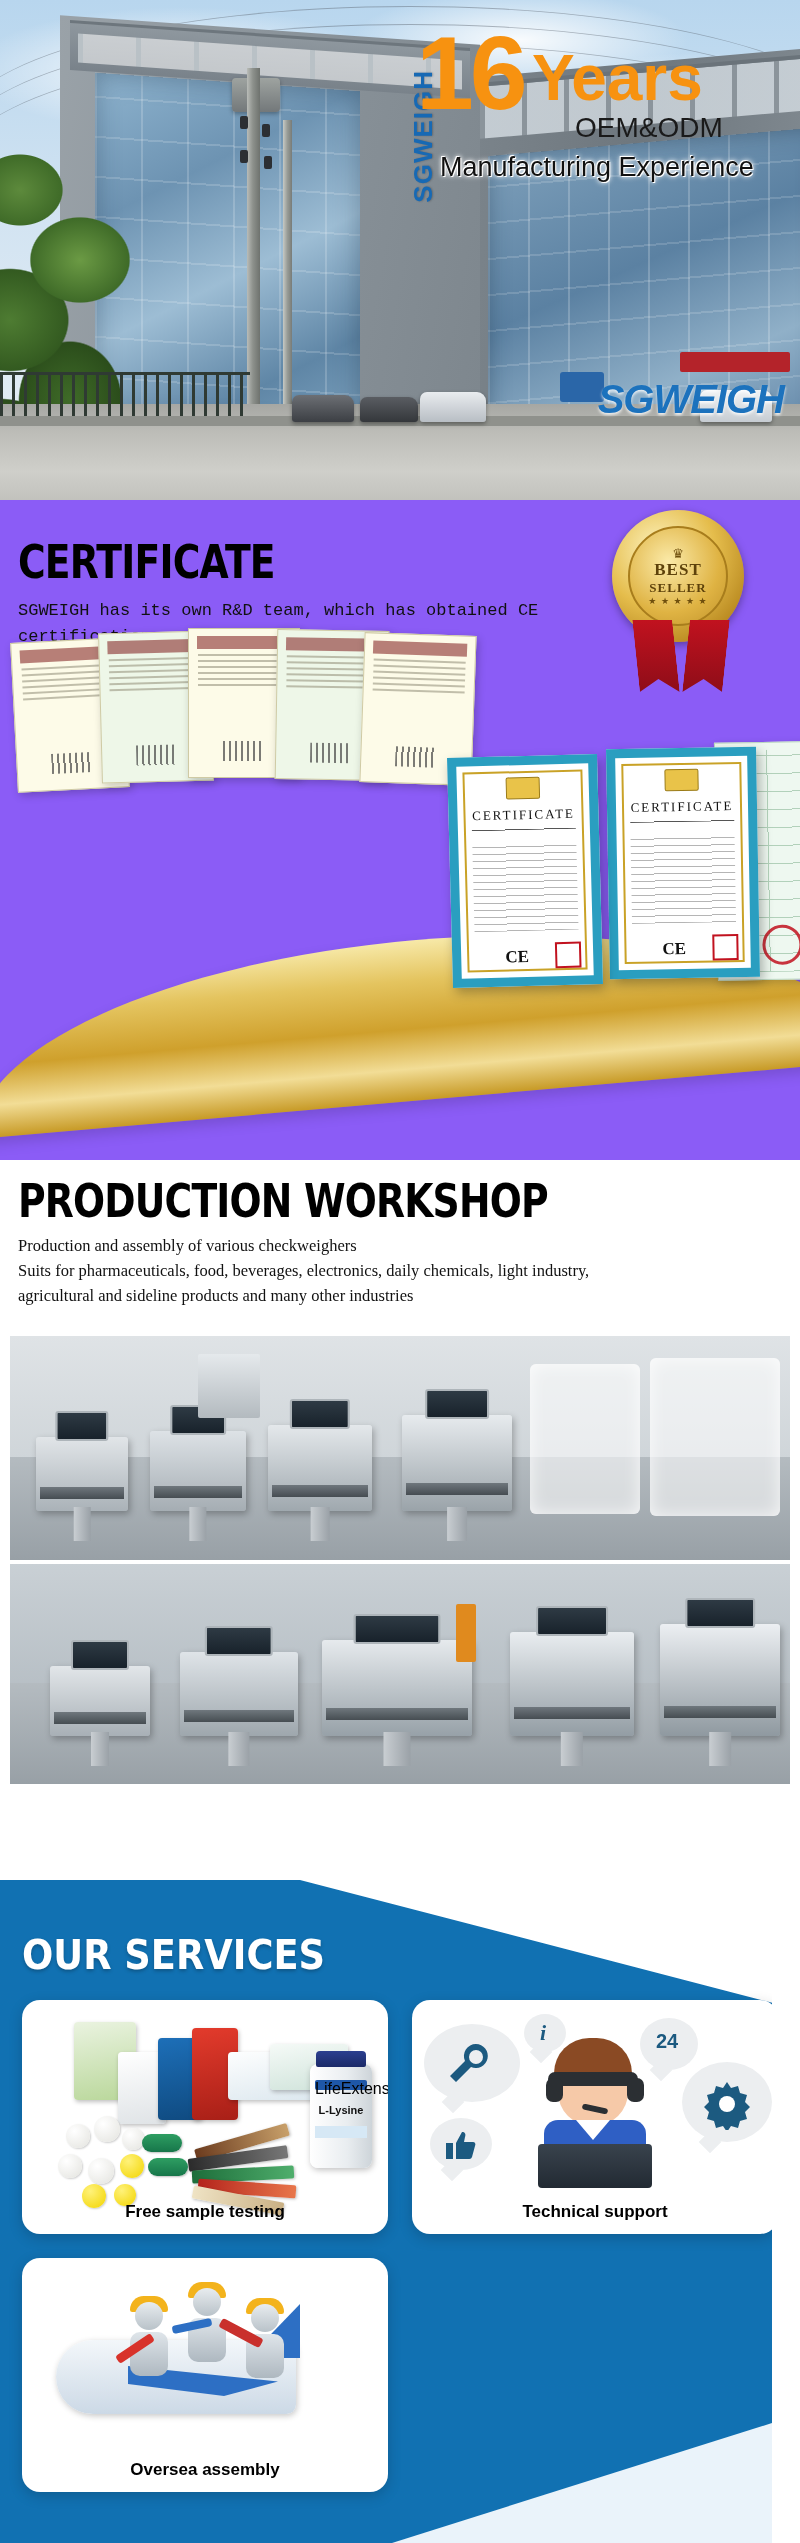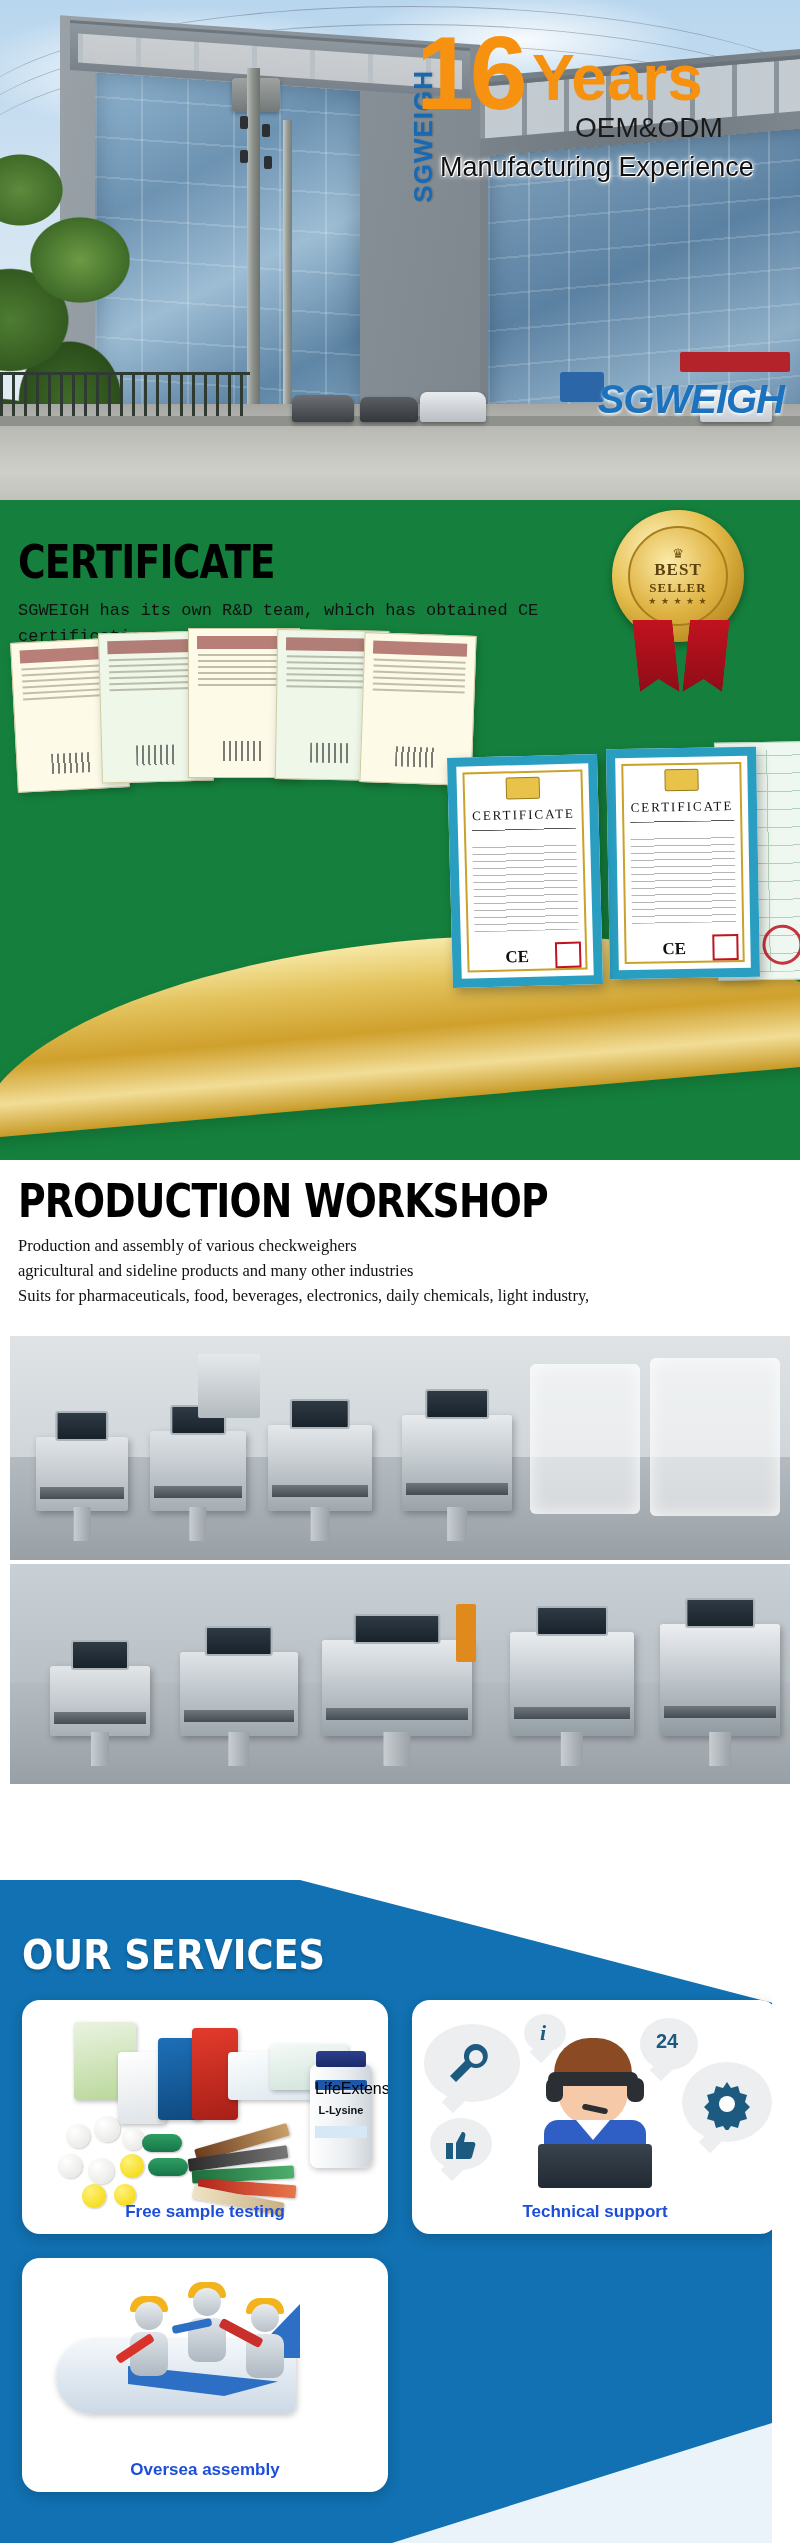--- a/index.html
+++ b/index.html
@@ -88,21 +88,21 @@
     text-shadow:0 2px 3px rgba(255,255,255,.8);}
   
   .bn-num{position:absolute;left:400px;top:26px;font-size:104px;line-height:.92;font-weight:800;
     color:#f79210;letter-spacing:-4px;margin-left:16px;}
   .bn-years{position:absolute;left:532px;top:46px;font-size:64px;line-height:1;font-weight:800;color:#f79210;}
   .bn-oem{position:absolute;left:575px;top:112px;font-size:28px;font-weight:400;color:#1a1a1a;}
   .bn-exp{position:absolute;left:440px;top:152px;font-size:27px;font-weight:400;color:#111;
     text-shadow:0 0 4px #fff,0 0 6px #fff,1px 1px 0 #fff,-1px -1px 0 #fff;}
 
   
-  .cert-sec{position:relative;width:800px;height:660px;background:#15803d;overflow:hidden;}
+  .cert-sec{position:relative;width:800px;height:660px;background:#8b5cf6;overflow:hidden;}
   .sec-h1{font-family:"DejaVu Sans",sans-serif;font-weight:700;font-size:46px;letter-spacing:-1px;
     color:#000;transform:scaleX(.82);transform-origin:left center;}
   .cert-sec .sec-h1{position:absolute;left:18px;top:35px;}
   .cert-p{position:absolute;left:18px;top:98px;width:560px;font-family:Liberation Mono, monospace;
     font-size:17px;line-height:1.55;color:#111;}
   .medal{position:absolute;right:40px;top:10px;width:160px;height:180px;}
   .medal .disc{position:absolute;left:12px;top:0;width:132px;height:132px;border-radius:50%;
     background:radial-gradient(circle at 35% 30%,#fdf3bf,#e5bd4c 45%,#b8881f 80%,#8d6412);
     box-shadow:0 3px 8px rgba(0,0,0,.35);}
   .medal .disc:before{content:"";position:absolute;inset:-7px;border-radius:50%;z-index:-1;
@@ -186,21 +186,21 @@
   .sv-wedge2{position:absolute;right:0;bottom:0;width:800px;height:120px;background:#eaf3fa;
     clip-path:polygon(800px 120px,800px 0,420px 120px);}
   .sv-title{position:absolute;left:22px;top:52px;color:#fff;font-family:"DejaVu Sans",sans-serif;
     font-weight:700;font-size:40px;letter-spacing:0px;transform:scaleX(.92);transform-origin:left center;
     text-shadow:0 2px 4px rgba(0,0,0,.25);}
   .sv-grid{position:absolute;left:22px;top:120px;width:756px;
     display:grid;grid-template-columns:366px 366px;grid-template-rows:234px 234px;gap:24px;}
   .card{background:#fff;border-radius:18px;position:relative;overflow:hidden;
     box-shadow:0 4px 14px rgba(0,0,0,.18);}
   .card .clabel{position:absolute;left:0;right:0;bottom:12px;text-align:center;
-    font-weight:700;font-size:17px;color:#1d4ed8;}
+    font-weight:700;font-size:17px;color:#000000;}
   .card .art{position:absolute;left:0;right:0;top:8px;bottom:44px;}
   
   .pouch{position:absolute;border-radius:4px;box-shadow:1px 2px 4px rgba(0,0,0,.25);}
   .pill{position:absolute;border-radius:50%;background:radial-gradient(circle at 35% 30%,#fff,#e3e3de);
     box-shadow:1px 1px 2px rgba(0,0,0,.2);}
   .pill.y{background:radial-gradient(circle at 35% 30%,#fff27a,#f2d400);}
   .cap{position:absolute;border-radius:9px;background:linear-gradient(180deg,#2e9e62,#17764a);
     box-shadow:1px 1px 2px rgba(0,0,0,.25);}
   .stick{position:absolute;height:13px;border-radius:2px;box-shadow:1px 1px 3px rgba(0,0,0,.25);}
   .bottle{position:absolute;right:16px;top:56px;width:62px;height:104px;border-radius:8px;
@@ -407,22 +407,22 @@
       <div class="ce">CE</div>
       <div class="stamp"></div>
     </div>
   </div>
 </section>
 
 <section class="ws-sec">
   <h1 class="sec-h1">PRODUCTION WORKSHOP</h1>
   <div class="ws-p">
     <div>Production and assembly of various checkweighers</div>
+    <div>Suits for pharmaceuticals, food, beverages, electronics, daily chemicals, light industry,</div>
     <div>agricultural and sideline products and many other industries</div>
-    <div>Suits for pharmaceuticals, food, beverages, electronics, daily chemicals, light industry,</div>
   </div>
 
   <div class="ws-photo one">
     <div class="floor"></div>
     <div class="mach" style="left:26px;width:92px;height:74px;background:linear-gradient(180deg,#e1e5e8,#aab2b8);">
         <div class="scr"></div>
         <div class="belt"></div>
         <div class="col"></div>
       </div>
     <div class="mach" style="left:140px;width:96px;height:80px;background:linear-gradient(180deg,#dde2e6,#a5adb3);">

